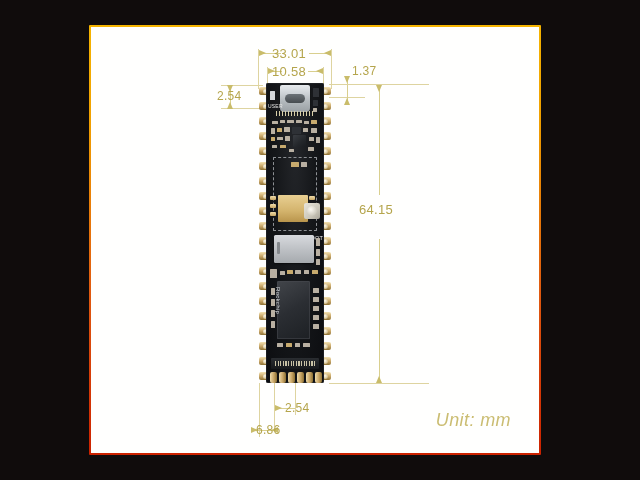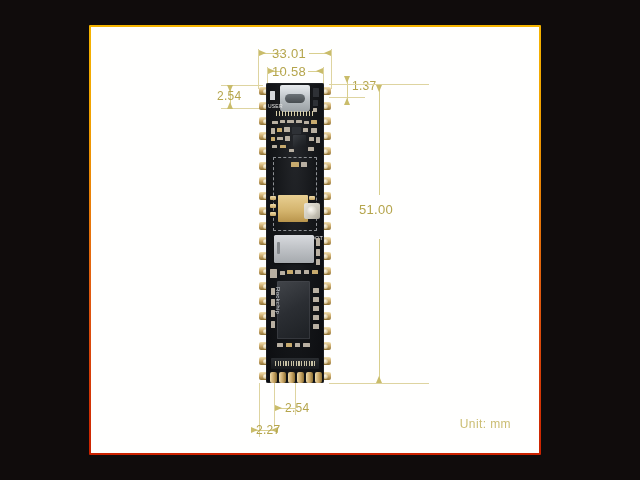--- a/index.html
+++ b/index.html
@@ -74,22 +74,23 @@
   .arrow.left   { border-top: 3.5px solid transparent; border-bottom: 3.5px solid transparent; border-right: 7px solid #c9bc6a; }
   .arrow.right  { border-top: 3.5px solid transparent; border-bottom: 3.5px solid transparent; border-left: 7px solid #c9bc6a; }
   .arrow.up     { border-left: 3.5px solid transparent; border-right: 3.5px solid transparent; border-bottom: 7px solid #c9bc6a; }
   .arrow.down   { border-left: 3.5px solid transparent; border-right: 3.5px solid transparent; border-top: 7px solid #c9bc6a; }
 
   #unit-label {
     position: absolute;
     right: 28px;
     bottom: 22px;
     color: #cbbd72;
-    font-size: 12px;
+    font-size: 18px;
     letter-spacing: 0.4px;
+    font-style: italic;
   }
 
   
   #board {
     position: absolute;
     left: 168px;
     top: 56px;
     width: 72px;
     height: 300px;
   }
@@ -339,44 +340,44 @@
       <div class="arrow down" style="left:136px; top:58px;"></div>
       <div class="arrow up" style="left:136px; top:75px;"></div>
       <div class="dimtext" style="left:126px; top:62px; font-size:12px;">2.54</div>
 
       <div class="ext h" style="left:238px; top:57px; width:36px;"></div>
       <div class="ext h" style="left:238px; top:70px; width:36px;"></div>
 
       <div class="dimline v" style="left:256px; top:49px; height:29px;"></div>
       <div class="arrow down" style="left:253px; top:49px;"></div>
       <div class="arrow up" style="left:253px; top:71px;"></div>
-      <div class="dimtext" style="left:261px; top:52px; font-size:12px;">1.37</div>
+      <div class="dimtext" style="left:261px; top:37px; font-size:12px;">1.37</div>
 
       <div class="ext h" style="left:238px; top:57px; width:100px;"></div>
       <div class="ext h" style="left:238px; top:356px; width:100px;"></div>
 
       <div class="dimline v" style="left:288px; top:58px; height:110px;"></div>
       <div class="dimline v" style="left:288px; top:212px; height:144px;"></div>
       <div class="arrow down" style="left:285px; top:58px;"></div>
       <div class="arrow up" style="left:285px; top:349px;"></div>
-      <div class="dimtext" style="left:268px; top:175px;">51.00</div>
+      <div class="dimtext" style="left:268px; top:175px;">64.15</div>
 
       <div class="ext v" style="left:183px; top:356px; height:44px;"></div>
       <div class="ext v" style="left:204px; top:356px; height:32px;"></div>
 
       <div class="dimline h" style="left:184px; top:381px; width:20px;"></div>
       <div class="arrow right" style="left:184px; top:378px;"></div>
       <div class="dimtext" style="left:194px; top:374px; font-size:12px;">2.54</div>
 
       <div class="ext v" style="left:168px; top:356px; height:54px;"></div>
 
       <div class="dimline h" style="left:160px; top:403px; width:26px;"></div>
       <div class="arrow right" style="left:160px; top:400px;"></div>
       <div class="arrow left" style="left:180px; top:400px;"></div>
-      <div class="dimtext" style="left:165px; top:396px; font-size:12px;">2.27</div>
+      <div class="dimtext" style="left:165px; top:396px; font-size:12px;">6.86</div>
 
       <div id="unit-label">Unit: mm</div>
 
       <div id="board">
 
         <div class="pad l" style="top:4px;"></div>
         <div class="pad l" style="top:19px;"></div>
         <div class="pad l" style="top:34px;"></div>
         <div class="pad l" style="top:49px;"></div>
         <div class="pad l" style="top:64px;"></div>

